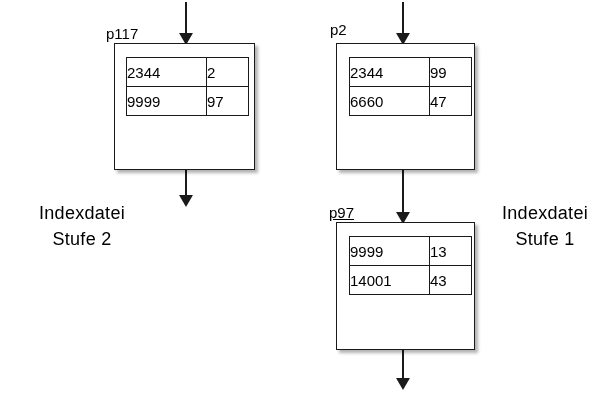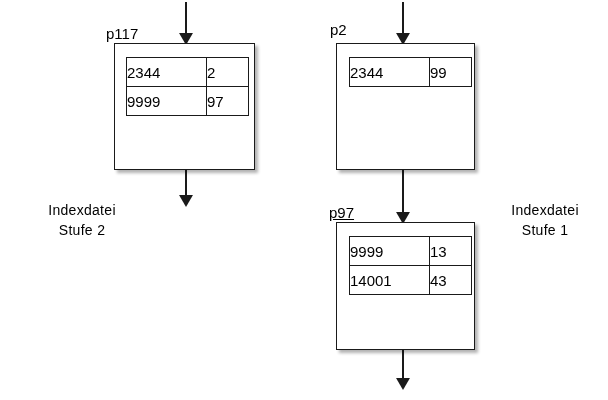--- a/index.html
+++ b/index.html
@@ -65,21 +65,21 @@
     position: absolute;
     font-family: "Liberation Sans", sans-serif;
     font-size: 15px;
     line-height: 1;
     color: #000000;
     white-space: nowrap;
   }
   .side-label {
     position: absolute;
     font-family: "Liberation Sans", sans-serif;
-    font-size: 14px;
+    font-size: 18px;
     line-height: 1.45;
     color: #000000;
     text-align: center;
     white-space: nowrap;
     letter-spacing: 0.3px;
   }
 </style>
 </head>
 <body>
 
@@ -122,20 +122,24 @@
 
   <div class="node-label" style="left:330px; top:22px;">p2</div>
 
   <div class="page-box" style="left:336px; top:43px; width:139px; height:127px;">
     <table class="entry-table" style="left:12px; top:13px;">
       <tbody>
         <tr>
           <td class="key-cell">2344</td>
           <td class="ptr-cell">99</td>
         </tr>
+        <tr>
+          <td class="key-cell">6660</td>
+          <td class="ptr-cell">47</td>
+        </tr>
       </tbody>
     </table>
   </div>
 
   <div class="node-label" style="left:329px; top:205px;text-decoration:underline;">p97</div>
 
   <div class="page-box" style="left:336px; top:222px; width:139px; height:128px;">
     <table class="entry-table" style="left:12px; top:13px;">
       <tbody>
         <tr>

